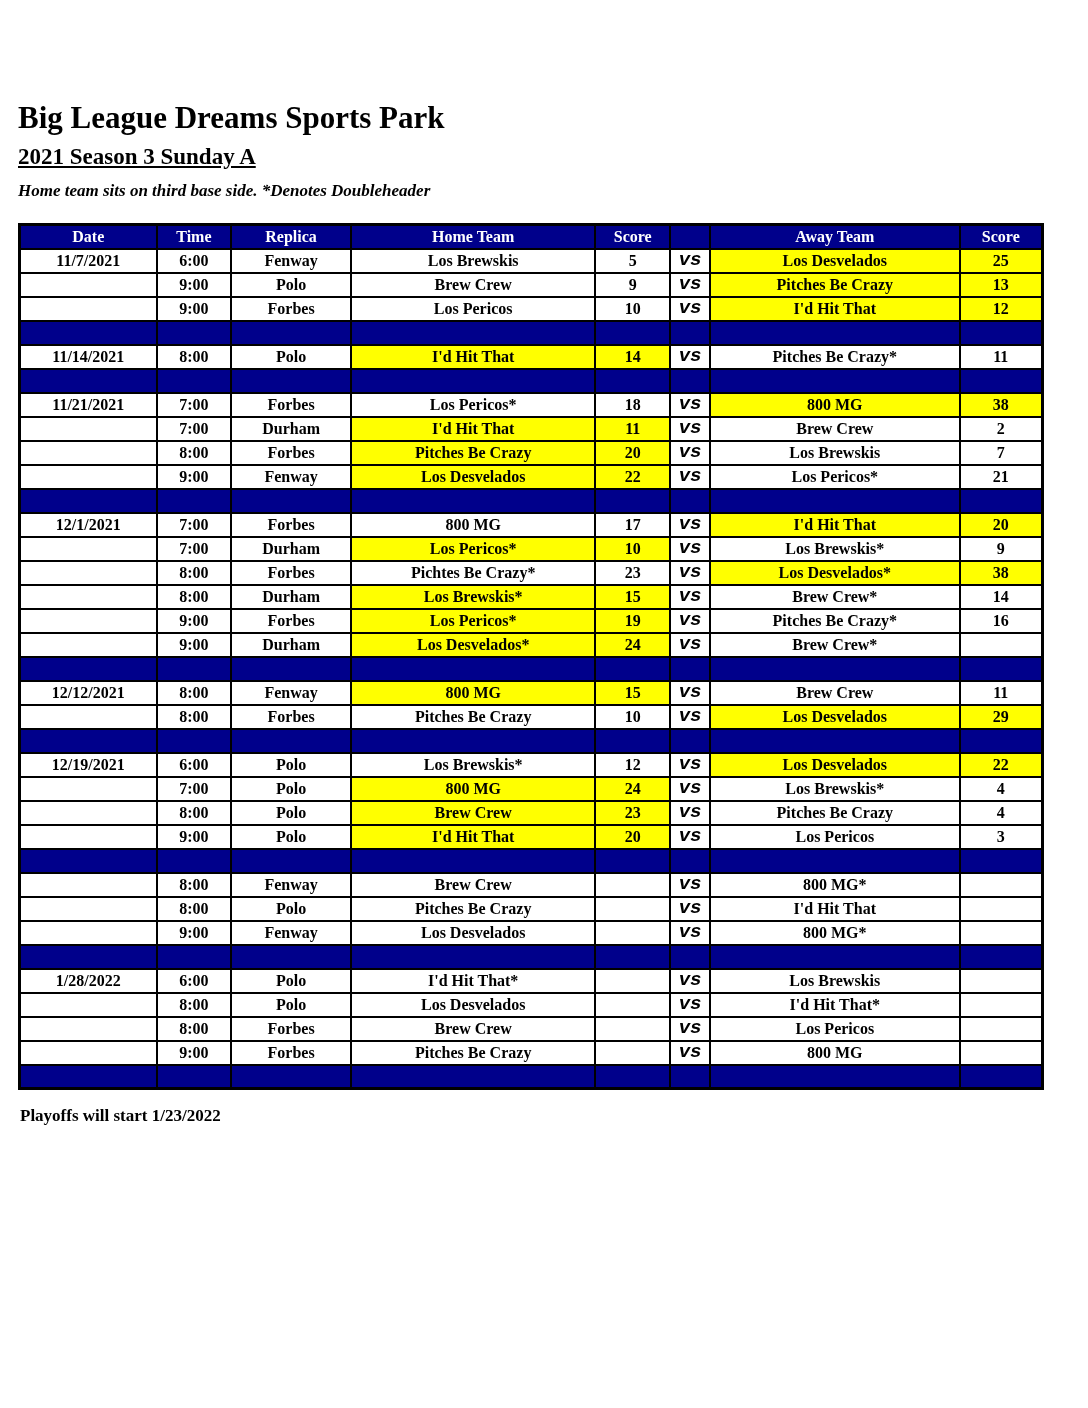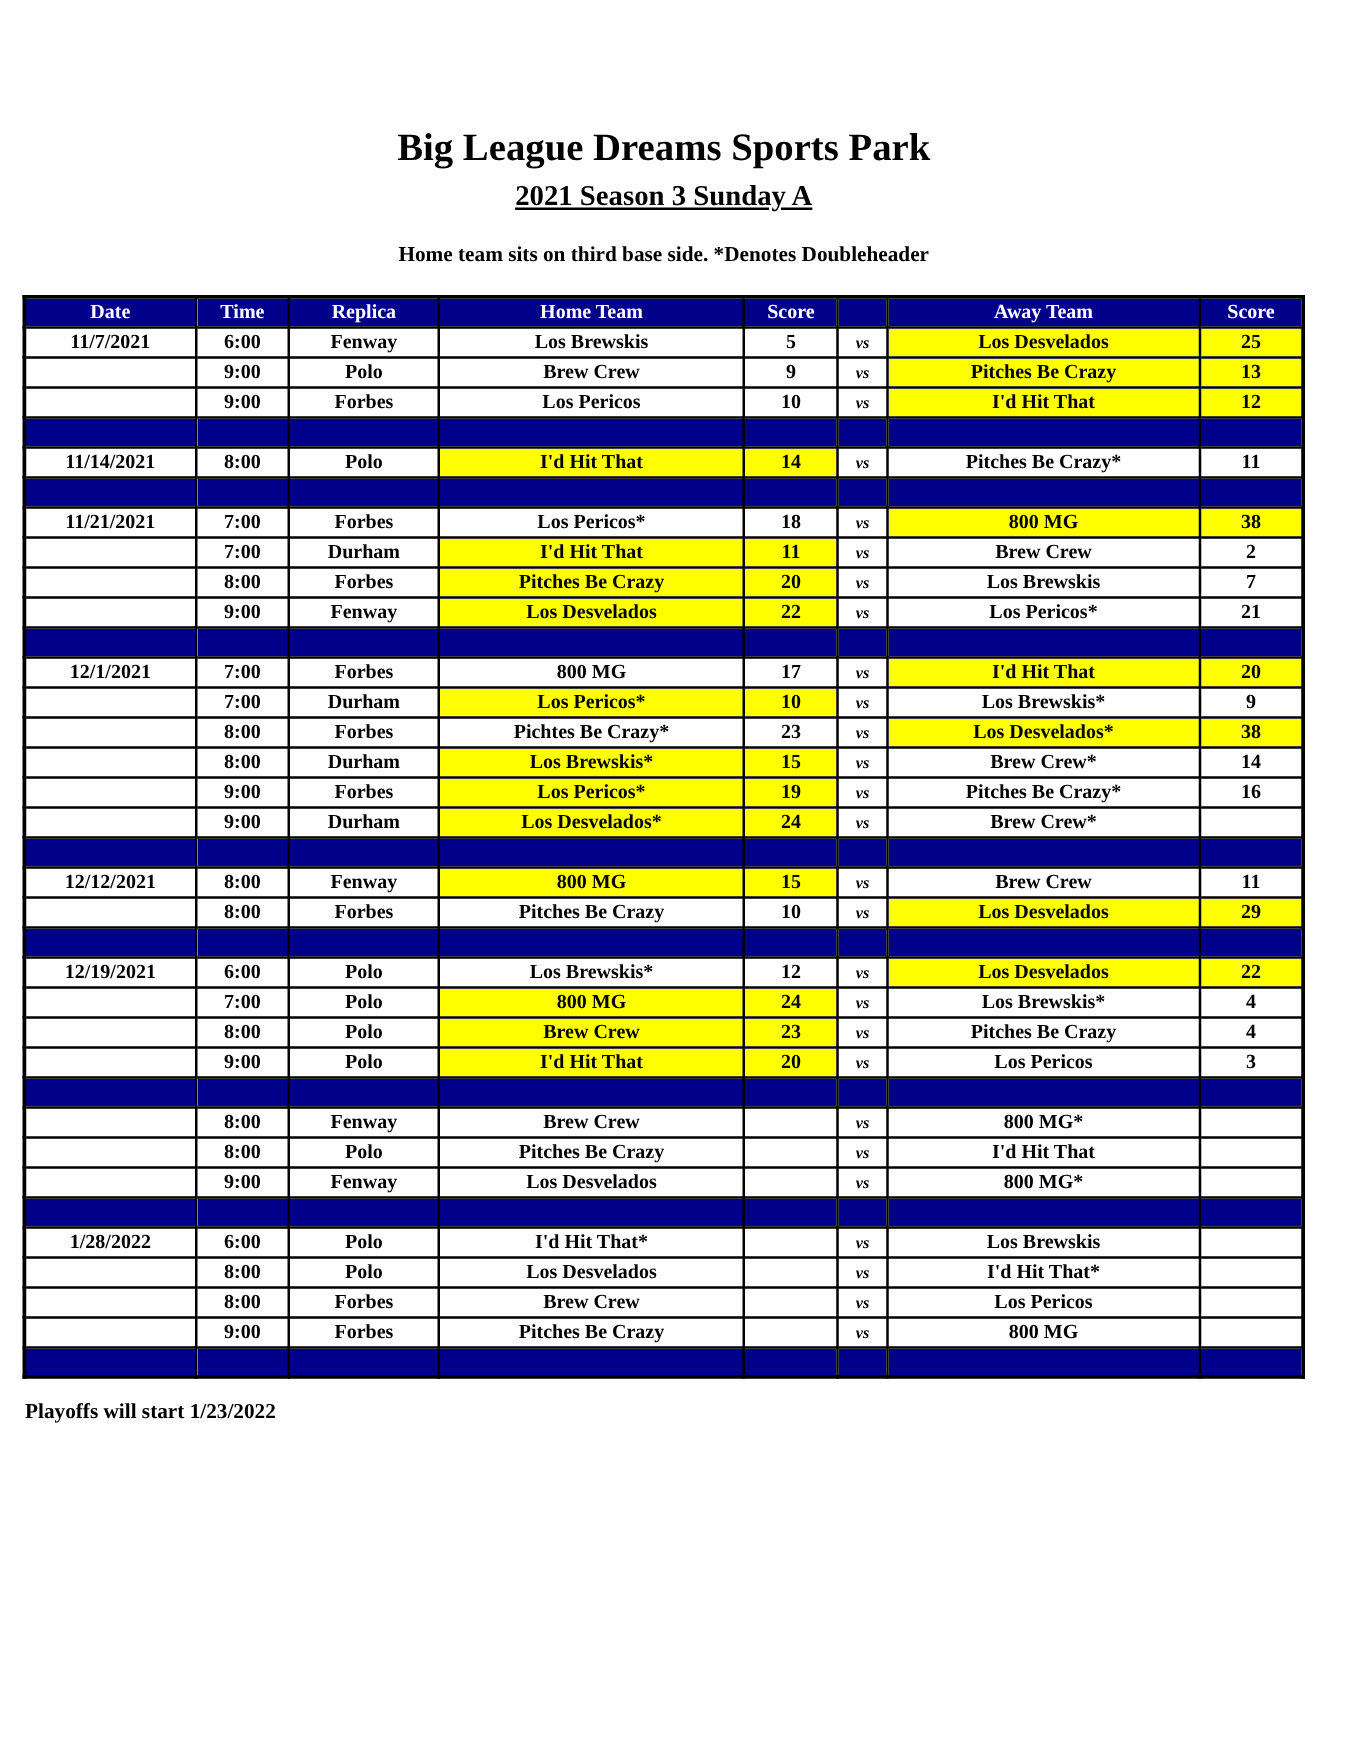--- a/index.html
+++ b/index.html
@@ -15,38 +15,38 @@
   }
   body {
     width: 1088px; height: 1408px;
     overflow: hidden;
     font-family: "Liberation Serif", "DejaVu Serif", serif;
     color: #000;
   }
   .header-block {
     width: 1026px;
     margin: 101px 0 0 18px;
-    text-align: center;
   }
   .title {
     font-size: 31px;
     font-weight: bold;
     line-height: 1.1;
   }
   .subtitle {
     font-size: 23px;
     font-weight: bold;
     margin-top: 9px;
     line-height: 1.1;
     text-decoration: underline;
   }
   .note {
     font-size: 17px;
     font-weight: bold;
-    margin-top: 26px;
+    font-style: italic;
+    margin-top: 13px;
     line-height: 1.1;
   }
   table.schedule {
     width: 1026px;
     margin: 22px 0 0 18px;
     border-collapse: collapse;
     table-layout: fixed;
     border: 3px solid var(--border);
   }
   table.schedule th,
@@ -68,21 +68,22 @@
     font-size: 16px;
   }
   table.schedule tr.sep td {
     background: var(--navy);
   }
   table.schedule td.hl {
     background: var(--yellow);
   }
   table.schedule td.vs {
     font-style: italic;
-    font-size: 13px;
+    font-size: 19px;
+    font-family: Liberation Mono, monospace;
   }
   .footer {
     margin: 17px 0 0 20px;
     font-size: 17px;
     font-weight: bold;
     line-height: 1.1;
   }
 </style>
 </head>
 <body>

